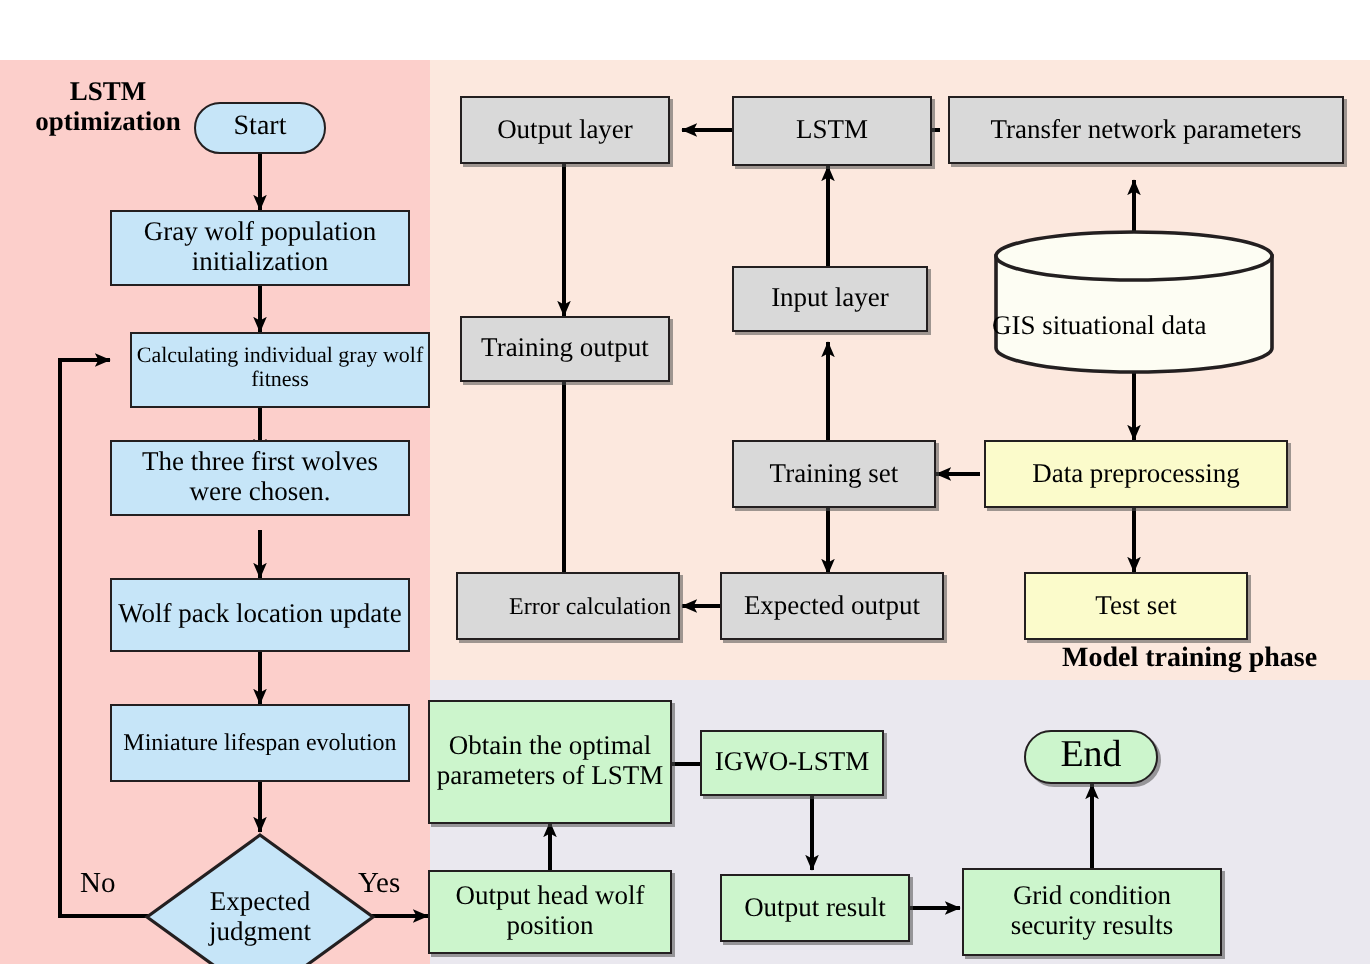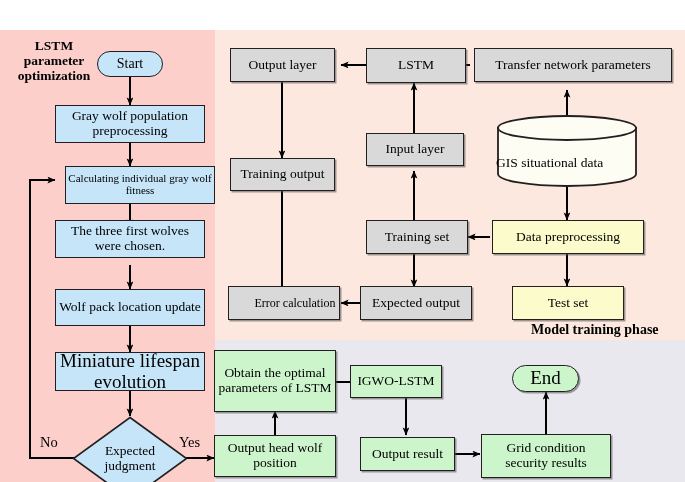--- a/index.html
+++ b/index.html
@@ -131,35 +131,34 @@
       <path d="M336,352 L360,352"></path>
       <path d="M406,368 L406,405"></path>
       <path d="M275,405 L275,381"></path>
       <path d="M455,424 L480,424"></path>
       <path d="M546,404 L546,362"></path>
     </g>
   </svg>
 
   <div class="title-text" style="left:8px;top:8px;width:92px;font-size:13.5px;">
     <div>LSTM</div>
-    <div>parameter</div>
     <div>optimization</div>
   </div>
 
   <div class="node blue oval" style="left:97px;top:21px;width:66px;height:26px;font-size:14px;">Start</div>
 
-  <div class="node blue" style="left:55px;top:75px;width:150px;height:38px;font-size:13.5px;">Gray wolf population preprocessing</div>
+  <div class="node blue" style="left:55px;top:75px;width:150px;height:38px;font-size:13.5px;">Gray wolf population initialization</div>
 
   <div class="node blue" style="left:65px;top:136px;width:150px;height:38px;font-size:11px;">Calculating individual gray wolf fitness</div>
 
   <div class="node blue" style="left:55px;top:190px;width:150px;height:38px;font-size:13.5px;">The three first wolves were chosen.</div>
 
   <div class="node blue" style="left:55px;top:259px;width:150px;height:37px;font-size:13.5px;">Wolf pack location update</div>
 
-  <div class="node blue" style="left:55px;top:322px;width:150px;height:39px;font-size:19px;">Miniature lifespan evolution</div>
+  <div class="node blue" style="left:55px;top:322px;width:150px;height:39px;font-size:12px;">Miniature lifespan evolution</div>
 
   <div class="diamond" style="left:72px;top:386px;width:116px;height:85px;">
     <svg viewBox="0 0 116 85" width="116" height="85" preserveAspectRatio="none">
       <polygon points="58,1.5 114.5,42.5 58,83.5 1.5,42.5" fill="#c6e5f8" stroke="#231f20" stroke-width="1.6"></polygon>
     </svg>
     <div class="dlabel" style="font-size:13.5px;width:78px;">Expected judgment</div>
   </div>
 
   <div class="free-text" style="left:40px;top:404px;font-size:14.5px;">No</div>
   <div class="free-text" style="left:179px;top:404px;font-size:14.5px;">Yes</div>

